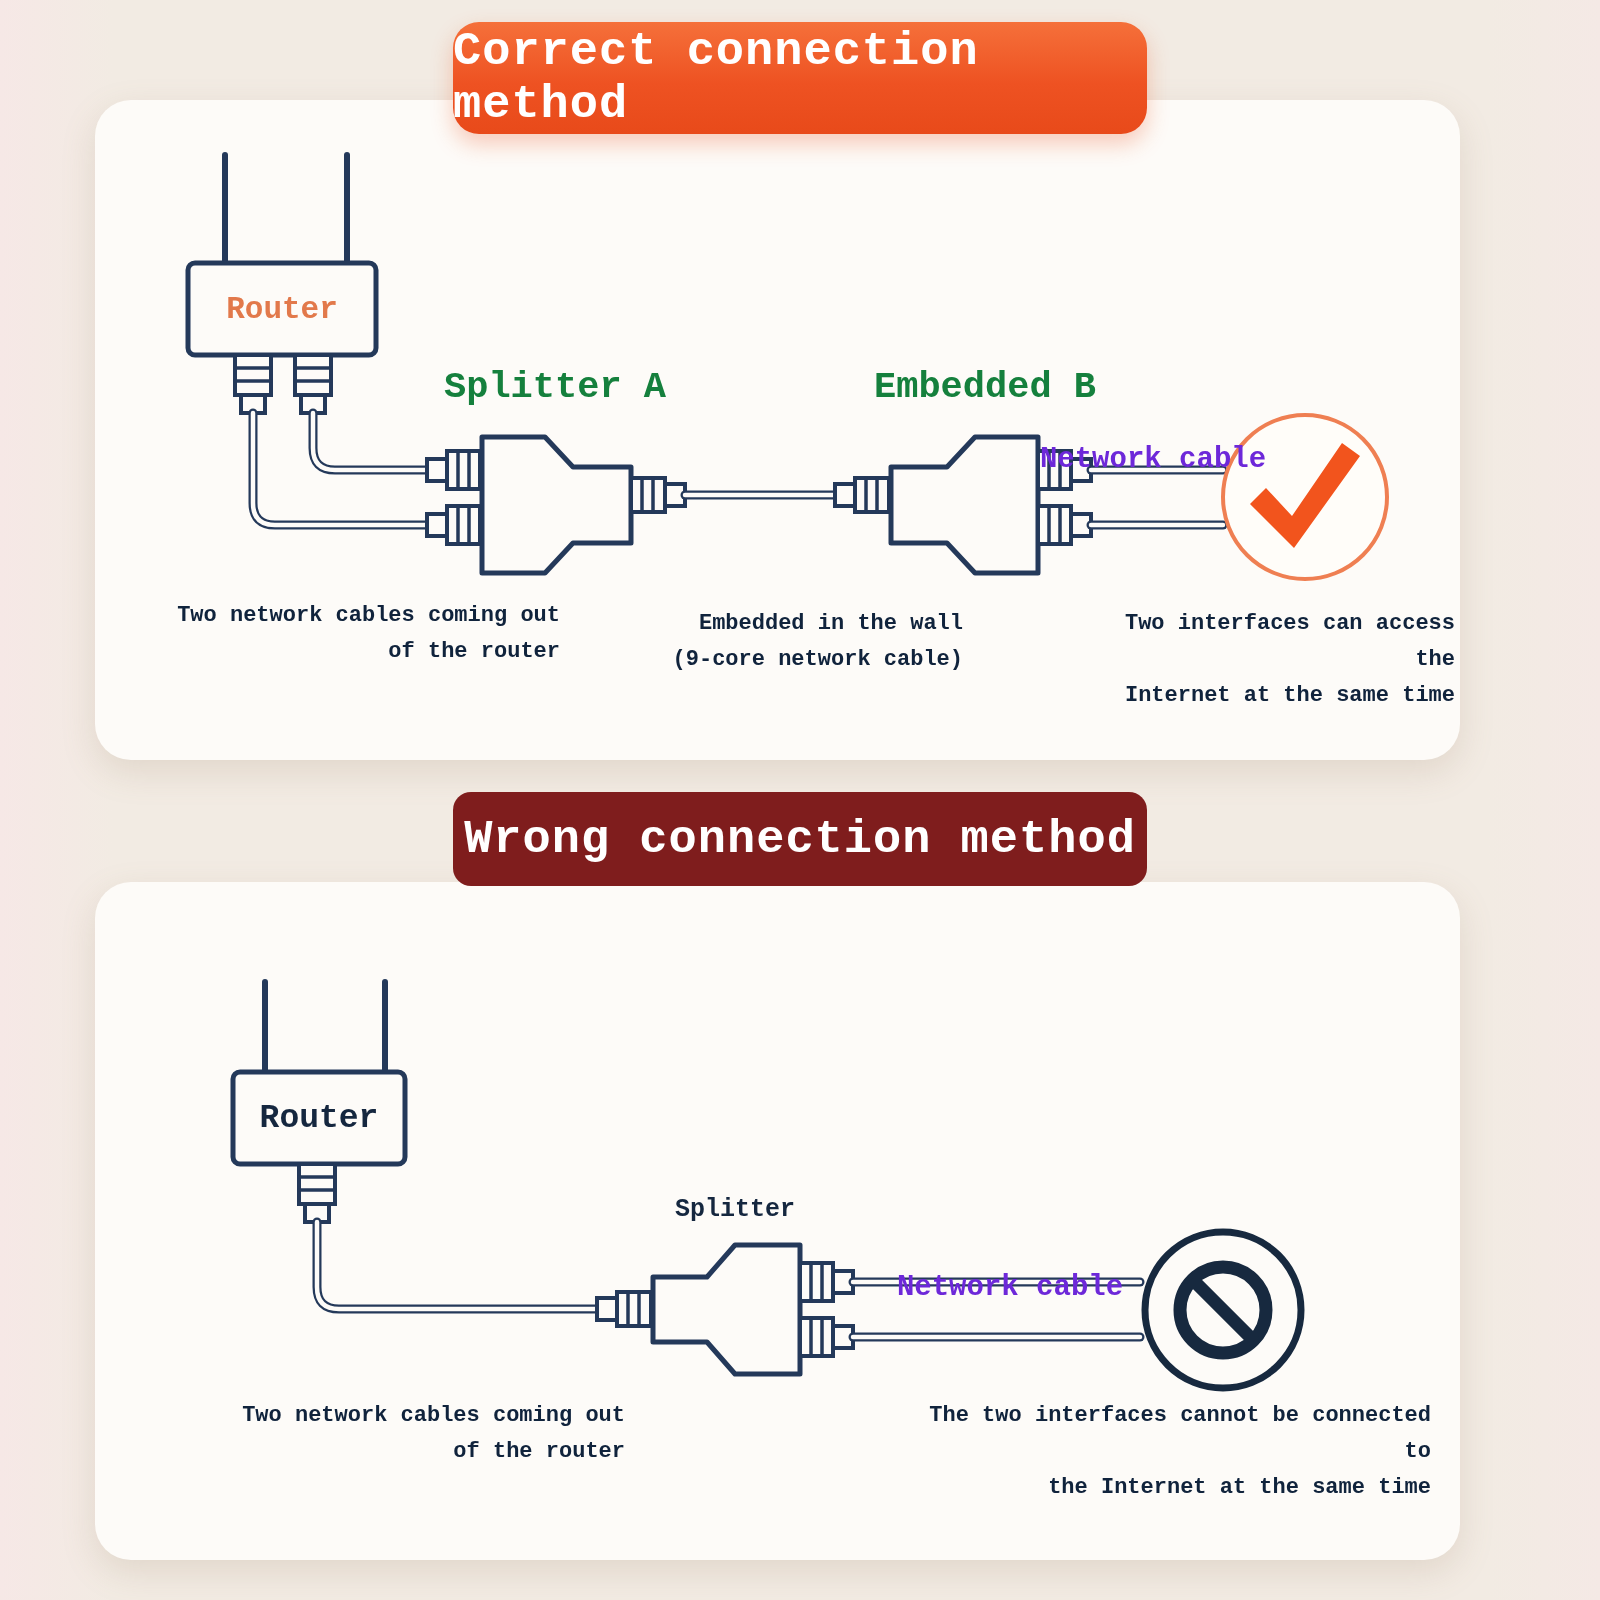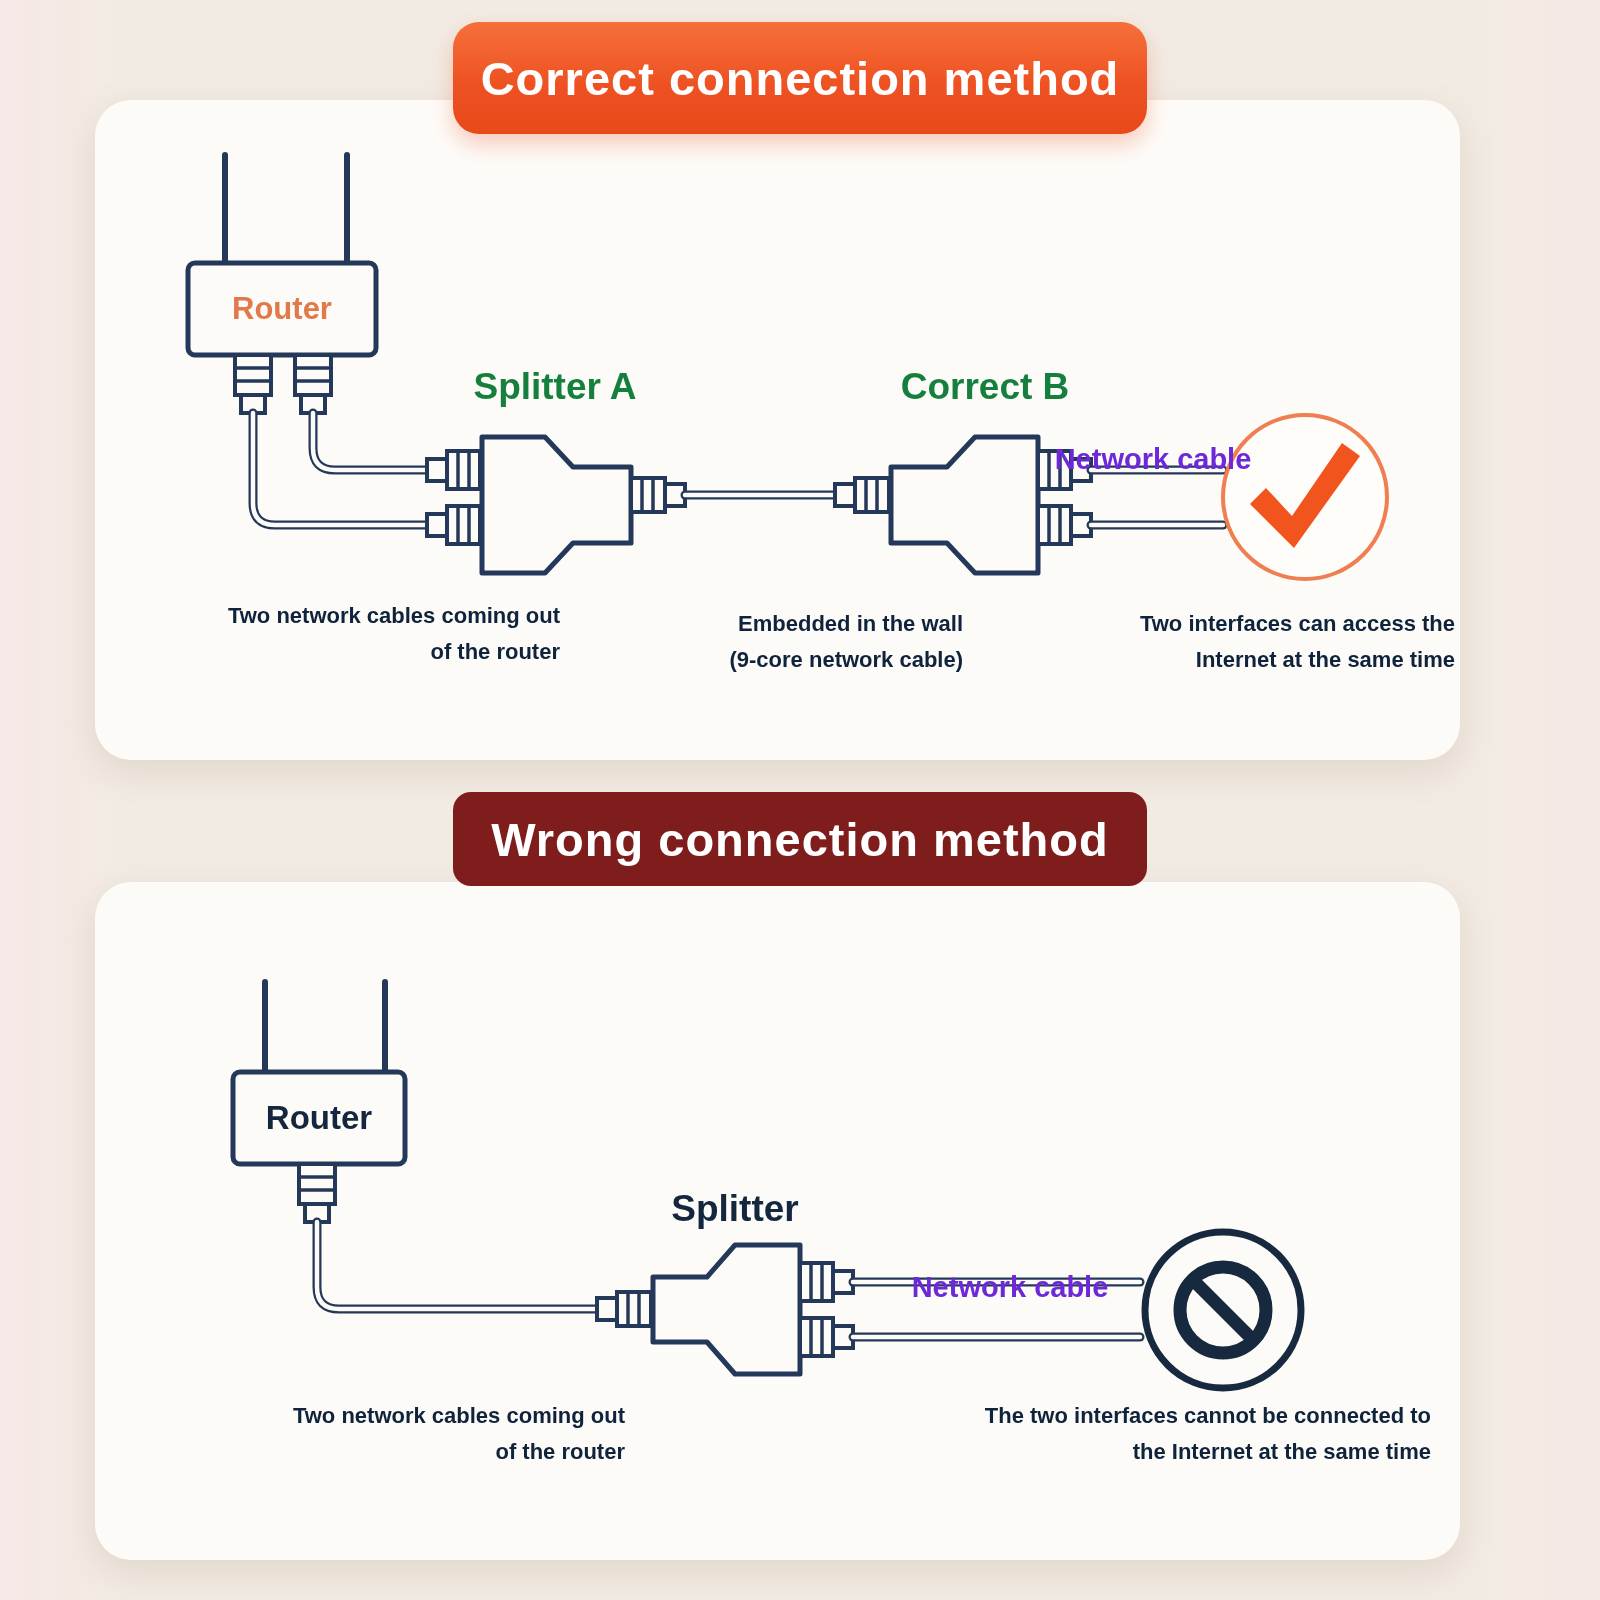--- a/index.html
+++ b/index.html
@@ -2,21 +2,21 @@
 <html><head>
 <meta charset="utf-8">
 <style>
   html,body{margin:0;padding:0;}
   body{
     width:1600px;height:1600px;
     font-family:"Liberation Sans", sans-serif;
     background:linear-gradient(90deg,#f6e8e6 0%,#f2ebe3 7%,#f2ebe3 93%,#f4e9e5 100%);
     overflow:hidden;
   }
-  .page{position:relative;width:1600px;height:1325px;}
+  .page{position:relative;width:1600px;height:1325px;font-family:Liberation Mono, monospace;}
 
   .banner{
     position:absolute;display:flex;align-items:center;justify-content:center;
     color:#ffffff;font-weight:800;font-size:47px;letter-spacing:1px;z-index:5;
   }
   .banner.orange{
     left:453px;top:22px;width:694px;height:112px;border-radius:26px;
     background:linear-gradient(180deg,#f5703a 0%,#ee5222 55%,#e84a1a 100%);
     box-shadow:0 10px 22px rgba(232,80,26,.28);
   }
@@ -32,21 +32,21 @@
   .panel.correct{top:100px;height:660px;}
   .panel.wrong{top:882px;height:678px;}
   .panel svg{position:absolute;left:0;top:0;}
 
   .label{position:absolute;display:flex;align-items:center;justify-content:center;text-align:center;}
   .router-label-1{left:93px;top:163px;width:188px;height:92px;color:#e2794b;font-size:31px;font-weight:700;}
   .router-label-2{left:138px;top:190px;width:172px;height:92px;color:#15273f;font-size:33px;font-weight:700;}
   .splitter-label{color:#15803d;font-size:37px;font-weight:700;}
   .splitter-a{left:340px;top:266px;width:240px;height:42px;}
   .splitter-b{left:770px;top:266px;width:240px;height:42px;}
-  .splitter-2{left:520px;top:306px;width:240px;height:42px;color:#15273f;font-size:37px;font-weight:700;}
+  .splitter-2{left:520px;top:306px;width:240px;height:42px;color:#15273f;font-size:25px;font-weight:700;}
   .netcable{color:#6d28d9;font-size:29px;font-weight:600;margin-top:32px;}
   .netcable-1{left:938px;top:312px;width:240px;height:30px;}
   .netcable-2{left:795px;top:358px;width:240px;height:30px;}
 
   .caption{
     position:absolute;color:#10233c;font-size:22px;font-weight:700;
     line-height:36px;text-align:right;white-space:pre-line;
   }
   .cap-1a{left:55px;top:498px;width:410px;}
   .cap-1b{left:462px;top:506px;width:406px;}
@@ -138,21 +138,21 @@
 
         <g>
           <circle cx="1210" cy="397" r="82" fill="#fffdf9" stroke="#ef7f52" stroke-width="4"></circle>
           <polygon points="1155,404 1171,388 1197,416 1247,343 1265,356 1199,448" fill="#f2541d" stroke="none"></polygon>
         </g>
       </g>
     </svg>
 
     <div class="label router-label-1">Router</div>
     <div class="label splitter-label splitter-a">Splitter A</div>
-    <div class="label splitter-label splitter-b">Correct B</div>
+    <div class="label splitter-label splitter-b">Embedded B</div>
     <div class="label netcable netcable-1">Network cable</div>
 
     <div class="caption cap-1a">Two network cables coming out
 of the router</div>
     <div class="caption cap-1b">Embedded in the wall
 (9-core network cable)</div>
     <div class="caption cap-1c">Two interfaces can access the
 Internet at the same time</div>
   </div>
 

